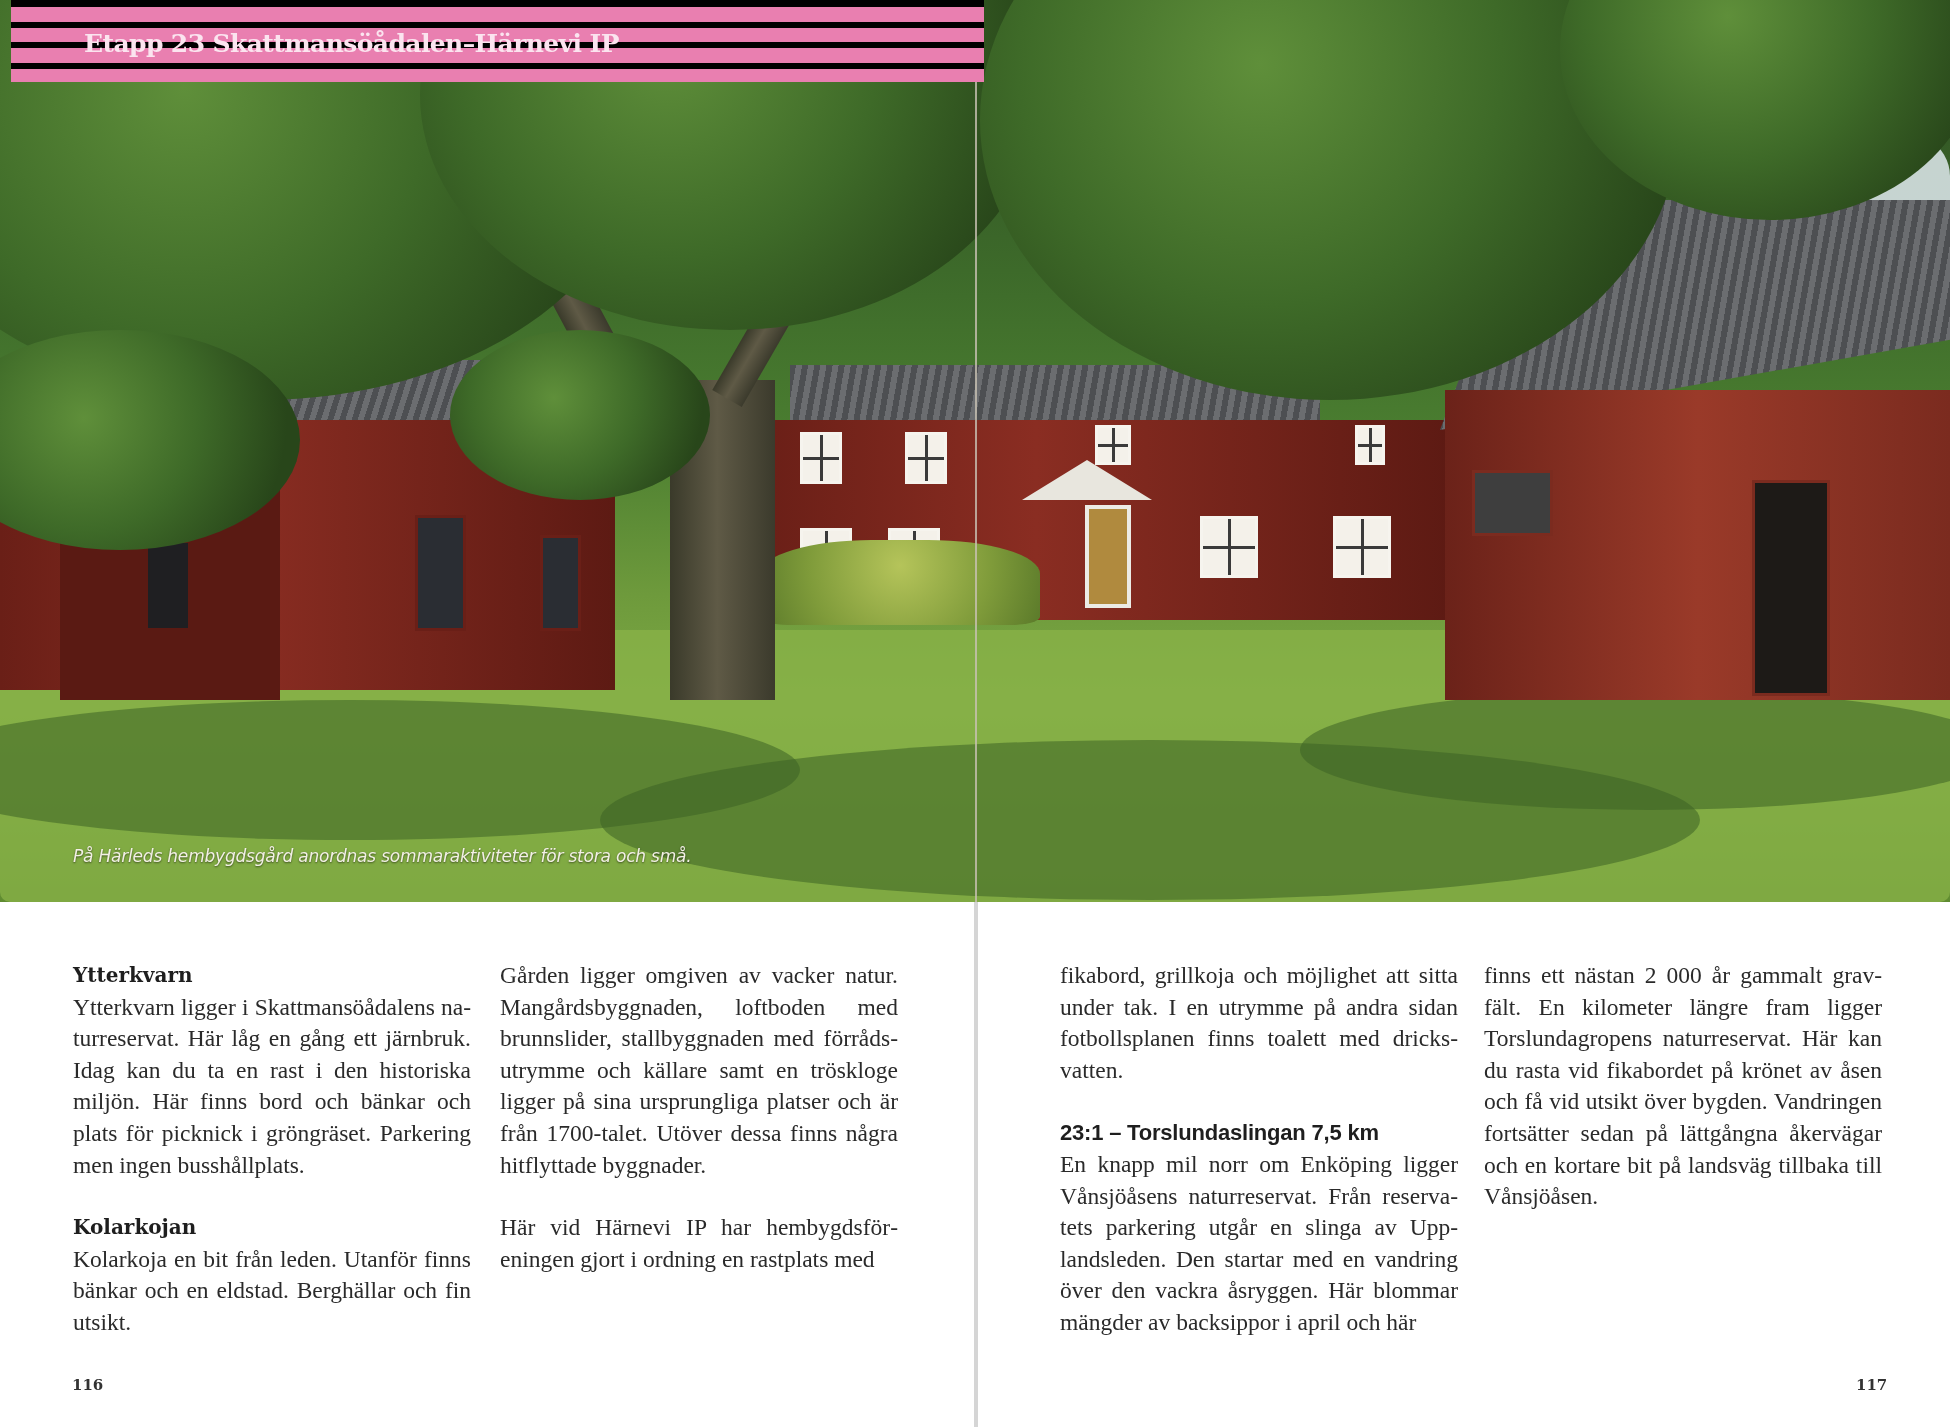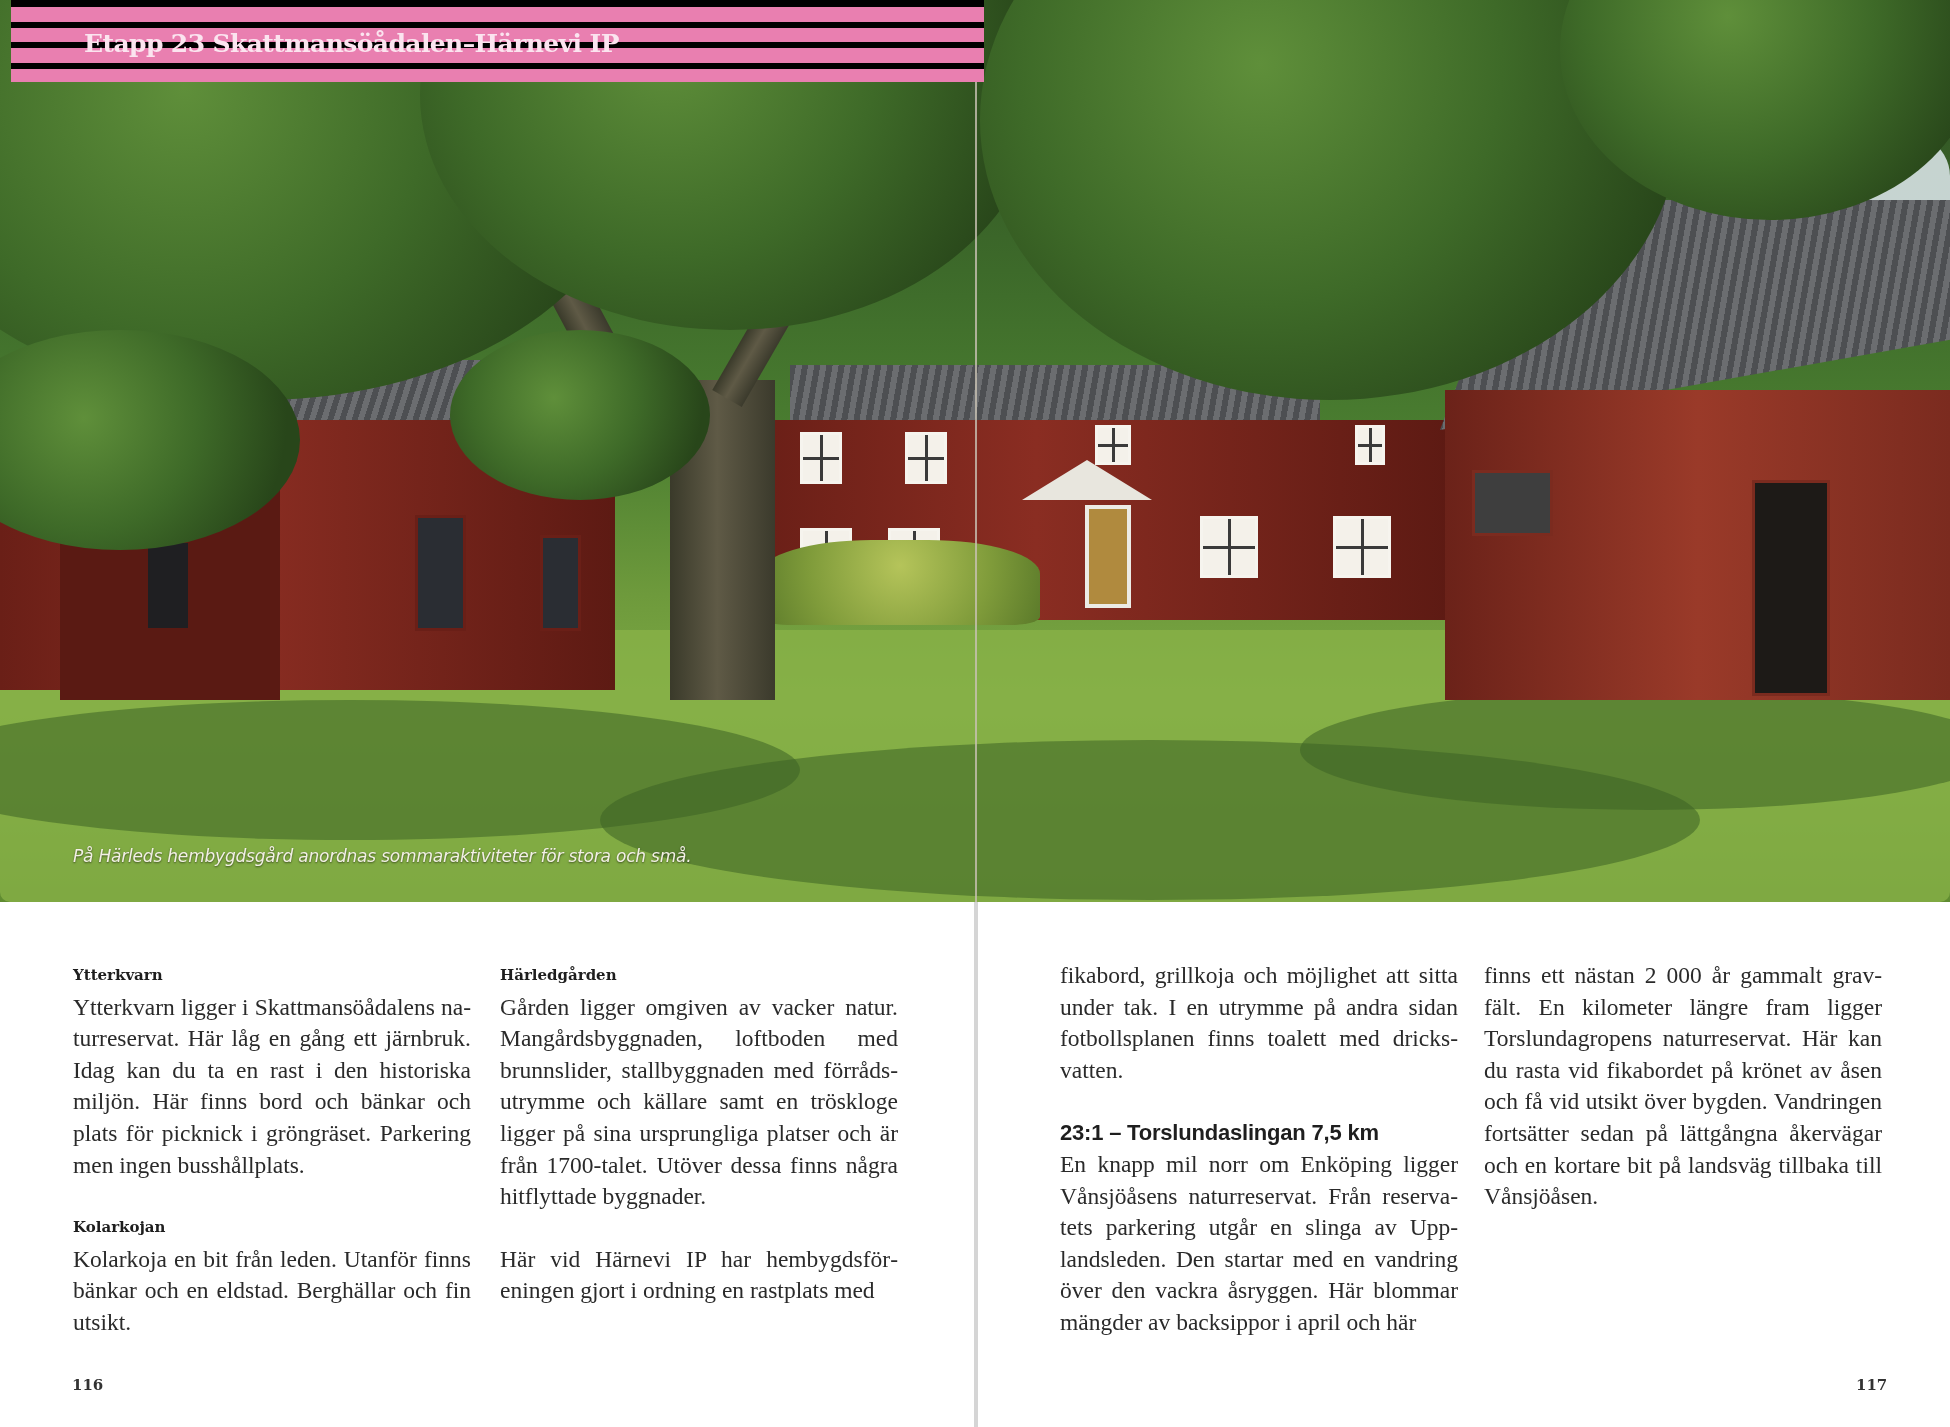--- a/index.html
+++ b/index.html
@@ -29,21 +29,21 @@
       #000 0 7px, #e97fb0 7px 22px, #000 22px 28px, #e97fb0 28px 42px,
       #000 42px 48px, #e97fb0 48px 63px, #000 63px 69px, #e97fb0 69px 82px); }
   .header-title { position:absolute; left:73px; top:29px; font-family:"DejaVu Serif", serif; font-weight:bold; font-size:25px; color:#fbe4ef; letter-spacing:-.6px; white-space:nowrap; }
 
   
   .gutter { position:absolute; left:974px; top:0; width:4px; height:1427px; background:#d5d5d5; }
   .gutter-photo { position:absolute; left:975px; top:0; width:2px; height:902px; background:#c9c2b4; opacity:.8; }
 
   
   .col { position:absolute; width:398px; font-size:23.5px; line-height:31.6px; text-align:justify; hyphens:manual; }
-  .col h3 { margin:0; font-family:"DejaVu Serif", serif; font-weight:bold; font-size:15px; line-height:31.6px; color:#1e1e1e; text-align:left; }
+  .col h3 { margin:0; font-family:"DejaVu Serif", serif; font-weight:bold; font-size:20px; line-height:31.6px; color:#1e1e1e; text-align:left; }
   .col h3.sans { font-family:"Liberation Sans", sans-serif; font-size:22px; letter-spacing:-.2px; }
   .col p { margin:0 0 31px 0; }
   .col p.last { margin-bottom:0; }
   .c1 { left:73px; top:960px; }
   .c2 { left:500px; top:960px; }
   .c3 { left:1060px; top:960px; }
   .c4 { left:1484px; top:960px; }
 
   .pagenum { position:absolute; top:1376px; font-family:"DejaVu Serif", serif; font-weight:bold; font-size:15px; color:#333; }
   .pn-left { left:72px; }
@@ -112,21 +112,20 @@
 <div class="gutter" style="top:902px;height:525px;"></div>
 
 <div class="col c1">
   <h3>Ytterkvarn</h3>
   <p>Ytterkvarn ligger i Skattmansöådalens na­turreservat. Här låg en gång ett järnbruk. Idag kan du ta en rast i den historiska miljön. Här finns bord och bänkar och plats för picknick i gröngräset. Parkering men ingen busshållplats.</p>
   <h3>Kolarkojan</h3>
   <p class="last">Kolarkoja en bit från leden. Utanför finns bänkar och en eldstad. Berghällar och fin utsikt.</p>
 </div>
 
 <div class="col c2">
-  <h3>Härledgården</h3>
   <p>Gården ligger omgiven av vacker natur. Mangårdsbyggnaden, loftboden med brunnslider, stallbyggnaden med förråds­utrymme och källare samt en tröskloge ligger på sina ursprungliga platser och är från 1700-talet. Utöver dessa finns några hitflyttade byggnader.</p>
   <p class="last">Här vid Härnevi IP har hembygdsför­eningen gjort i ordning en rastplats med</p>
 </div>
 
 <div class="pagenum pn-left">116</div>
 
 <div class="col c3">
   <p>fikabord, grillkoja och möjlighet att sitta under tak. I en utrymme på andra sidan fotbollsplanen finns toalett med dricks­vatten.</p>
   <h3 class="sans">23:1 – Torslundaslingan 7,5 km</h3>
   <p class="last">En knapp mil norr om Enköping ligger Vånsjöåsens naturreservat. Från reserva­tets parkering utgår en slinga av Upp­landsleden. Den startar med en vandring över den vackra åsryggen. Här blommar mängder av backsippor i april och här</p>

